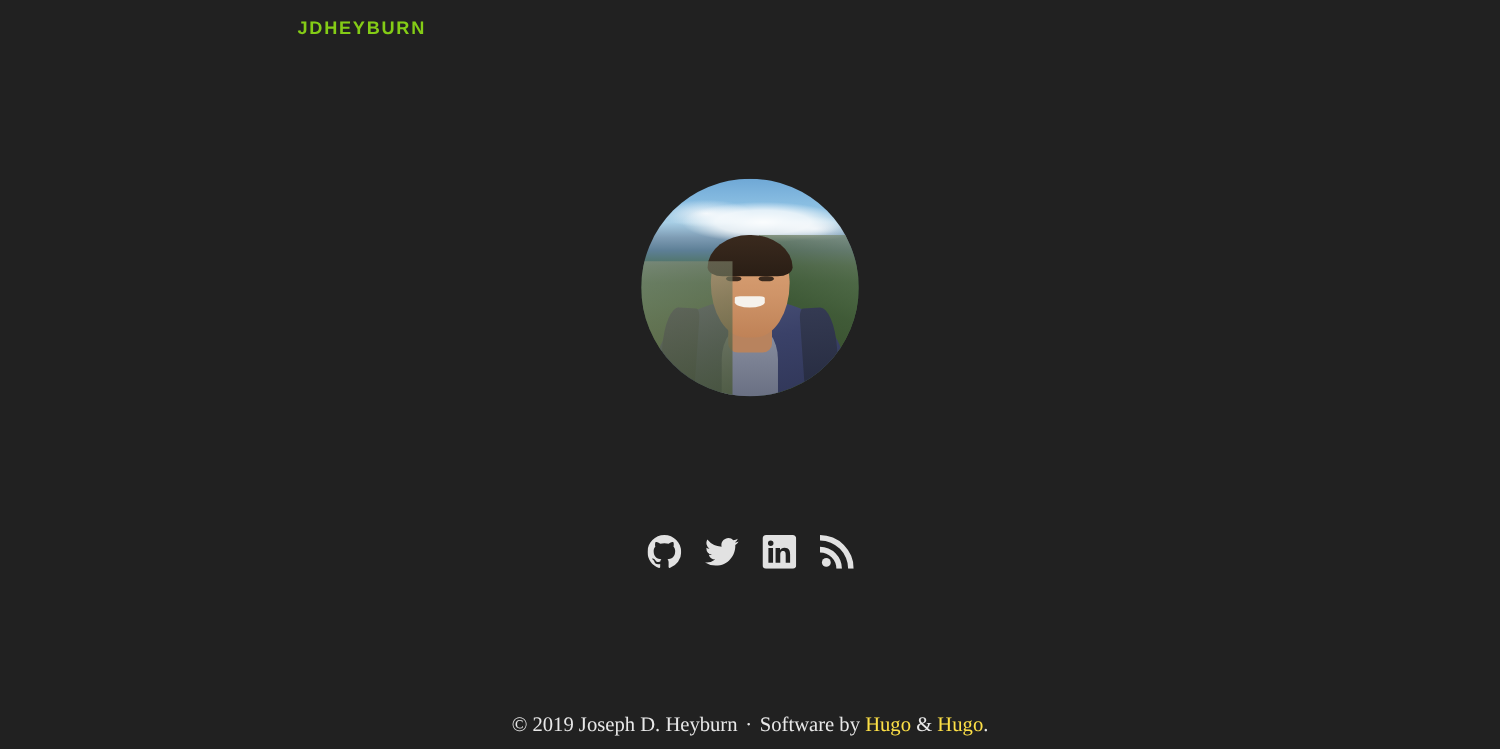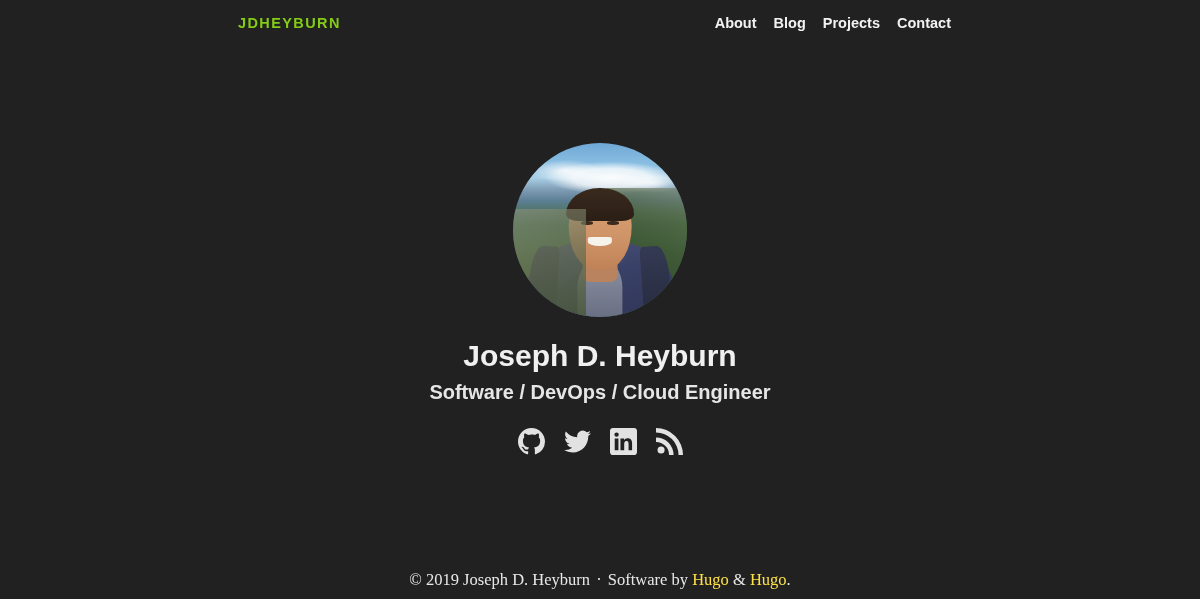--- a/index.html
+++ b/index.html
@@ -280,45 +280,37 @@
     text-decoration: none;
   }
   .footer-sep { margin: 0 2px; }
 </style>
 </head>
 <body>
 
 <header class="site-header">
   <a class="brand" href="#">JDHEYBURN</a>
 
-  <nav class="main-nav">
-    <a class="nav-link" href="#">About</a>
-    <a class="nav-link" href="#">Blog</a>
-    <a class="nav-link" href="#">Projects</a>
-    <a class="nav-link" href="#">Contact</a>
-  </nav>
 </header>
 
 <main class="main-content">
 
   <div class="avatar">
     <div class="avatar-photo">
       <div class="avatar-jacket"></div>
       <div class="avatar-collar"></div>
       <div class="avatar-neck"></div>
       <div class="avatar-face"></div>
       <div class="avatar-hair"></div>
       <div class="avatar-eye left"></div>
       <div class="avatar-eye right"></div>
       <div class="avatar-smile"></div>
     </div>
   </div>
 
-  <h1 class="profile-name">Joseph D. Heyburn</h1>
-  <h2 class="profile-tagline">Software / DevOps / Cloud Engineer</h2>
 
   <div class="social-row">
 
     <a class="social-link" href="#">
       <svg viewBox="0 0 16 16" aria-hidden="true">
         <path d="M8 0C3.58 0 0 3.58 0 8c0 3.54 2.29 6.53 5.47 7.59.4.07.55-.17.55-.38
                  0-.19-.01-.82-.01-1.49-2.01.37-2.53-.49-2.69-.94-.09-.23-.48-.94-.82-1.13-.28-.15-.68-.52-.01-.53.63-.01
                  1.08.58 1.23.82.72 1.21 1.87.87 2.33.66.07-.52.28-.87.51-1.07-1.78-.2-3.64-.89-3.64-3.95
                  0-.87.31-1.59.82-2.15-.08-.2-.36-1.02.08-2.12 0 0 .67-.21 2.2.82a7.42 7.42 0 0 1 2-.27c.68 0
                  1.36.09 2 .27 1.53-1.04 2.2-.82 2.2-.82.44 1.1.16 1.92.08 2.12.51.56.82 1.27.82 2.15 0 3.07-1.87

